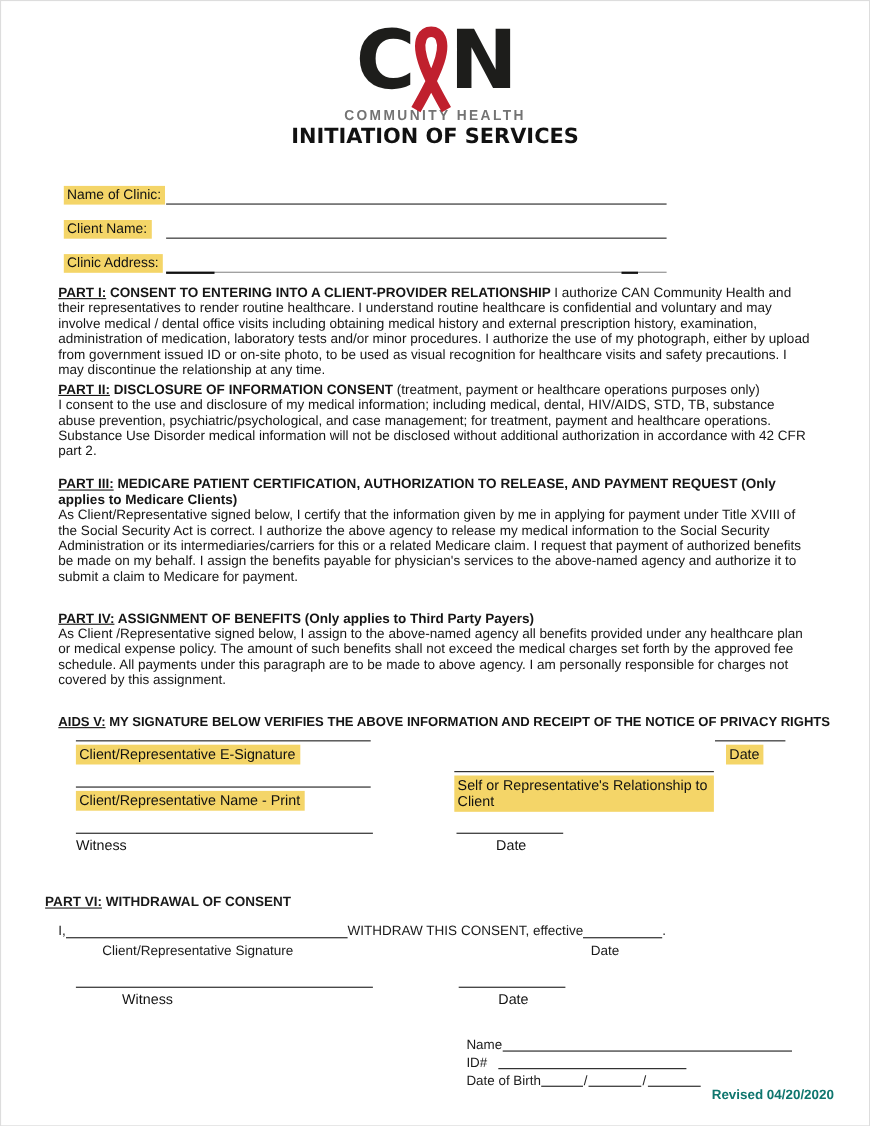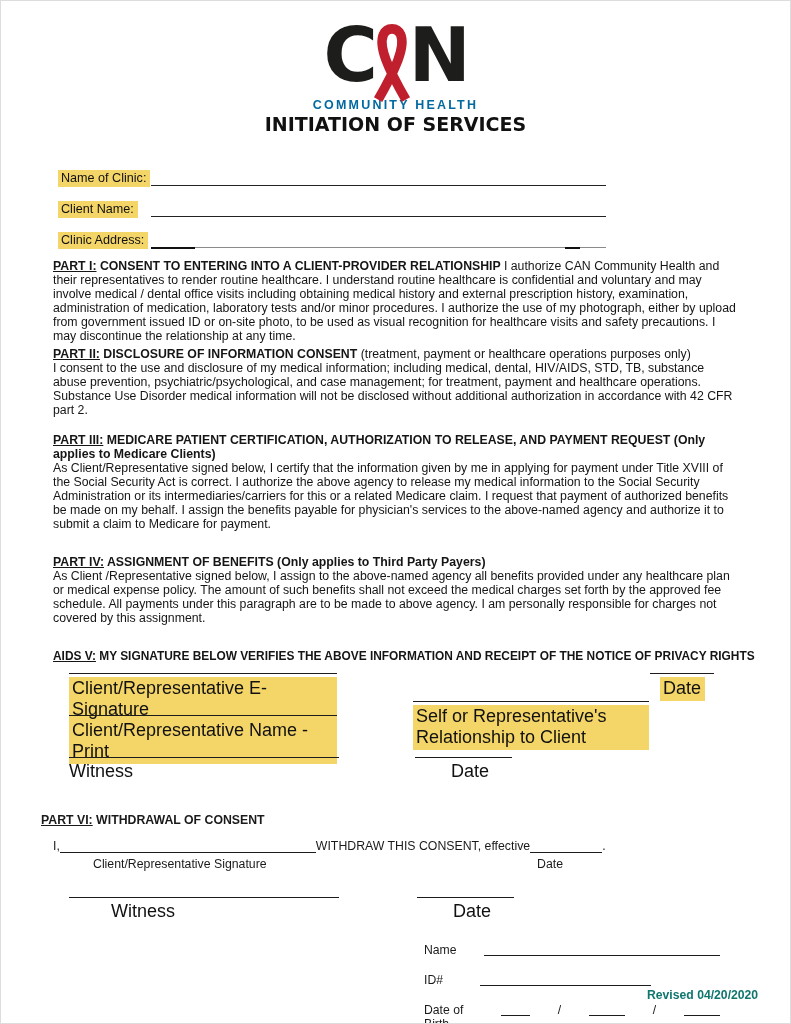--- a/index.html
+++ b/index.html
@@ -11,21 +11,21 @@
   
   .logo{position:absolute;top:12px;left:0;right:0;text-align:center;}
   .logo-row{display:flex;justify-content:center;align-items:flex-start;height:92px;}
   .logo-letter{
     font-family:"DejaVu Sans", sans-serif;font-weight:bold;font-size:74px;line-height:80px;
     color:#1d1d1b;letter-spacing:-3px;margin-top:2px;
   }
   .ribbon{position:relative;z-index:2;margin:0 -9px;}
   .logo-sub{
     font-family:"Liberation Sans", sans-serif;font-size:12.5px;font-weight:600;
-    letter-spacing:2.2px;color:#0369a1;margin-top:-7px;transform:scaleY(1.05);
+    letter-spacing:2.2px;color:#737373;margin-top:-7px;transform:scaleY(1.05);
   }
   
   .doc-title{
     position:absolute;top:112px;left:0;right:0;text-align:center;
     font-family:"DejaVu Sans", sans-serif;font-weight:bold;font-size:19px;color:#111;
     letter-spacing:0px;margin:0;
   }
   
   .fields{position:absolute;top:167px;left:57px;right:52px;}
   .frow{display:flex;align-items:flex-end;margin-bottom:13px;height:18px;}
@@ -40,33 +40,33 @@
   
   .parts{position:absolute;top:258px;left:52px;width:688px;}
   .part{margin:0;font-size:12.3px;line-height:14px;color:#151515;}
   .plabel{font-weight:bold;text-decoration:underline;}
   .ptitle{font-weight:bold;}
   .pnote{font-weight:normal;}
   .pbody{font-weight:normal;}
   .pbody.block{display:block;}
   .p5{font-size:11.9px;white-space:nowrap;}
   
-  .unit{position:absolute;font-size:18px;padding-left:16px;}
+  .unit{position:absolute;font-size:13px;padding-left:16px;}
   .sline{height:0;border-bottom:1.6px solid #1c1c1c;margin-bottom:3px;}
   .slabel{color:#111;display:inline-block;}
   
   .p6head{position:absolute;left:40px;top:812px;font-size:12.3px;font-weight:bold;margin:0;}
   .withdraw{position:absolute;left:52px;top:837px;display:flex;align-items:flex-end;font-size:12.3px;}
   .wblank{border-bottom:1.4px solid #1c1c1c;height:14px;display:inline-block;}
   .wb1{width:256px;}
   .wb2{width:72px;}
   .wlabel{position:absolute;font-size:12.3px;}
   
   .footer-block{position:absolute;left:423px;top:942px;width:296px;font-size:12.2px;}
-  .fbrow{display:flex;align-items:flex-start;margin-bottom:17px;height:13px;gap:27px;}
+  .fbrow{display:flex;align-items:center;margin-bottom:3px;height:13px;}
   .fbline{border-bottom:1.4px solid #1c1c1c;height:12px;display:inline-block;}
   .grow{flex:1;}
   .idline{width:171px;margin-left:10px;}
   .dob1{width:38px;}.dob2{width:48px;}.dob3{width:48px;}
   .slash{padding:0 1px;}
   .revised{position:absolute;left:646px;top:987px;font-size:12.2px;font-weight:600;color:#0f766e;}
 </style>
 </head>
 <body>
 

